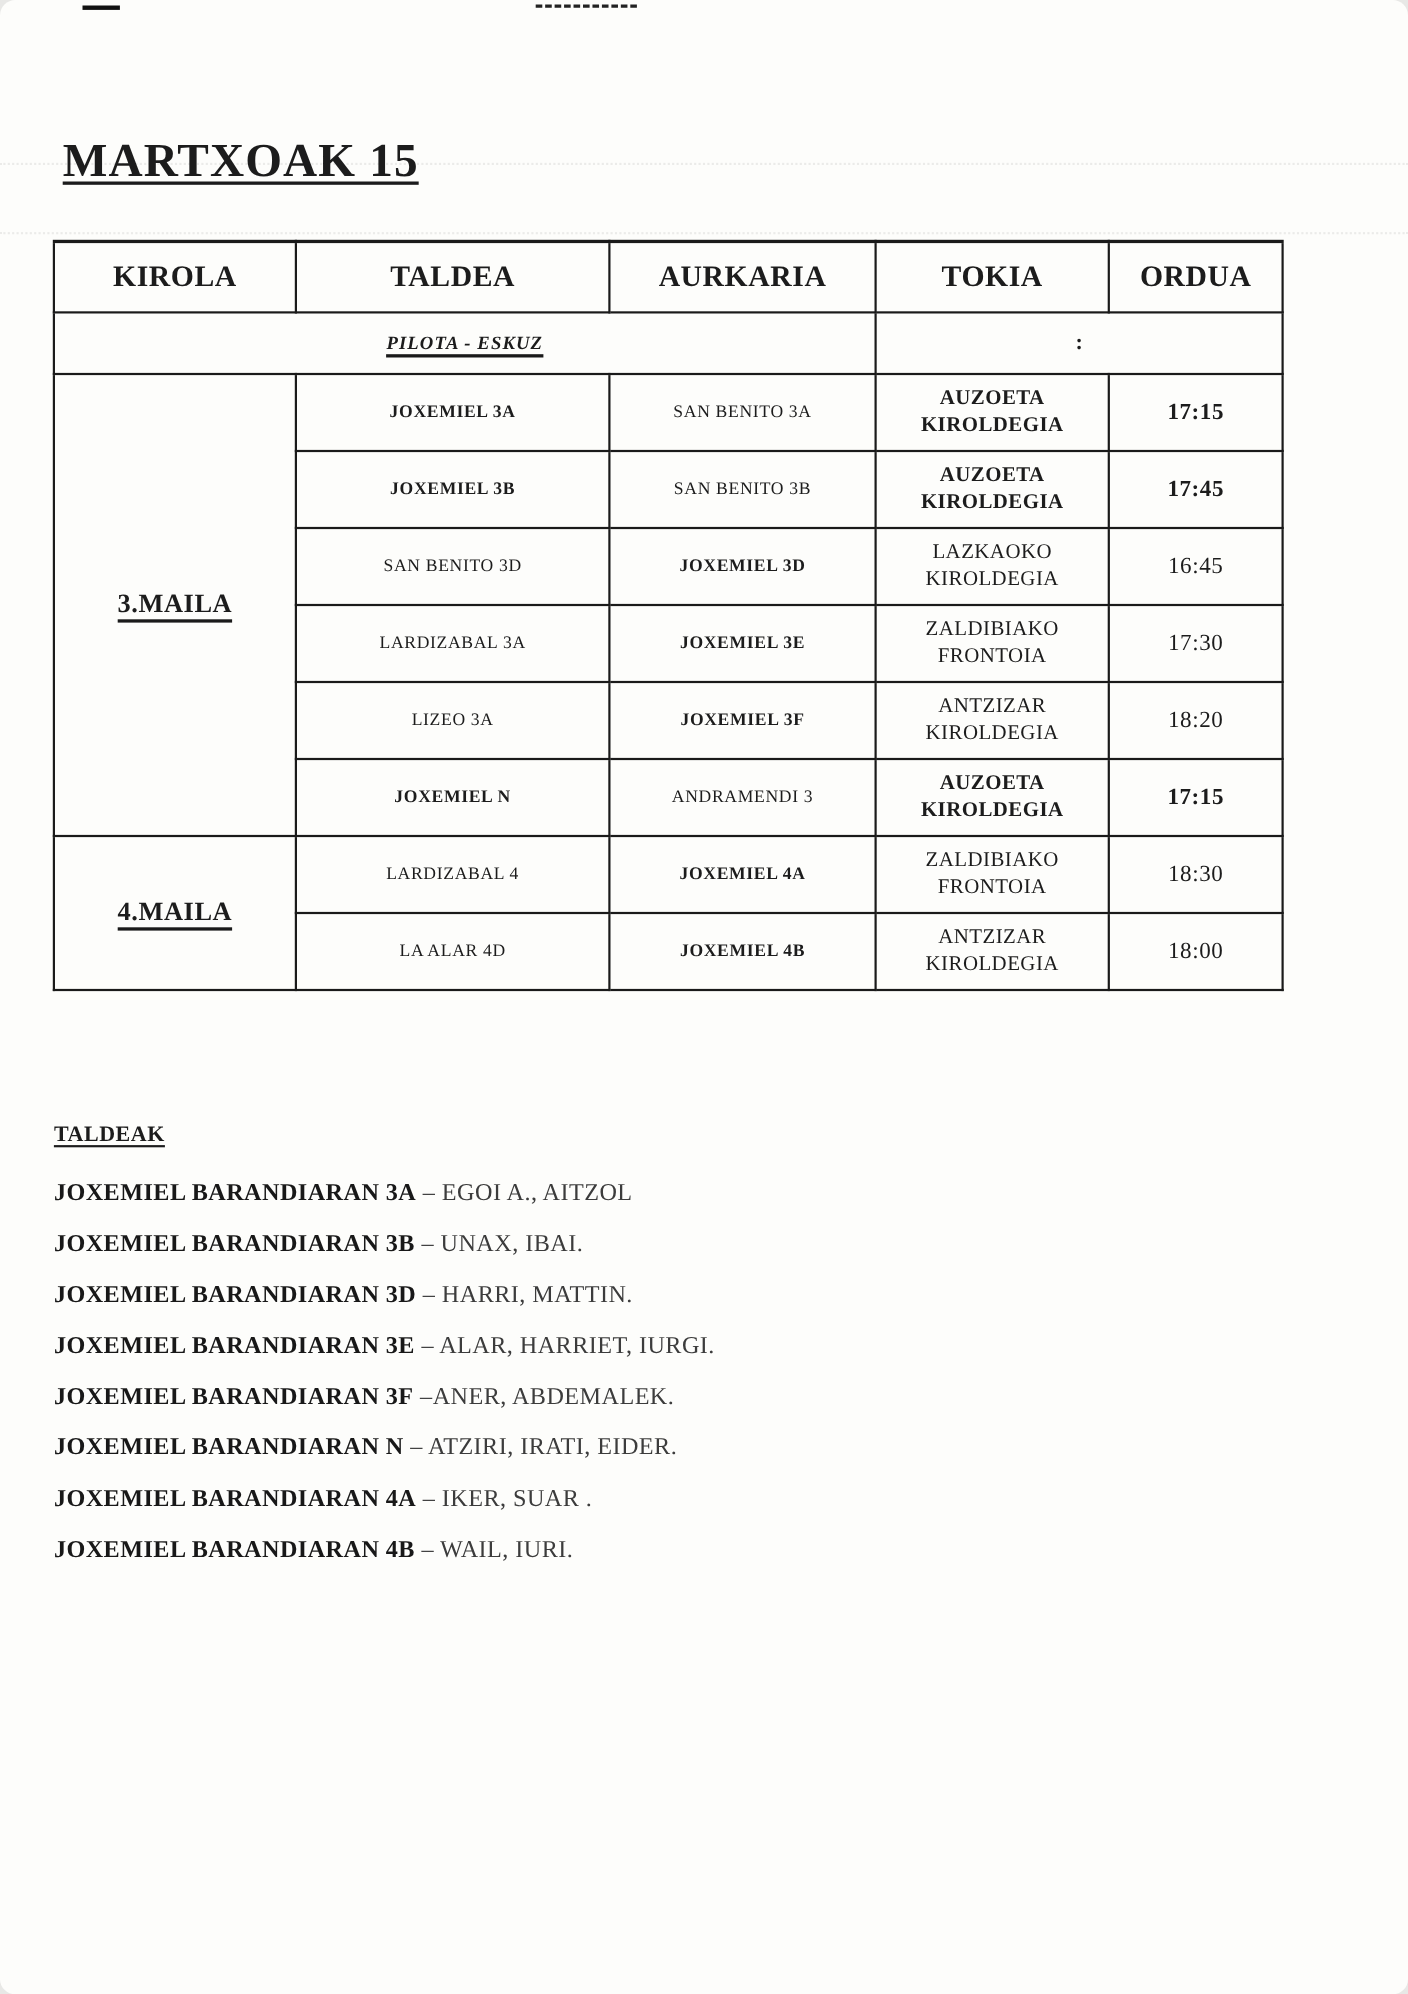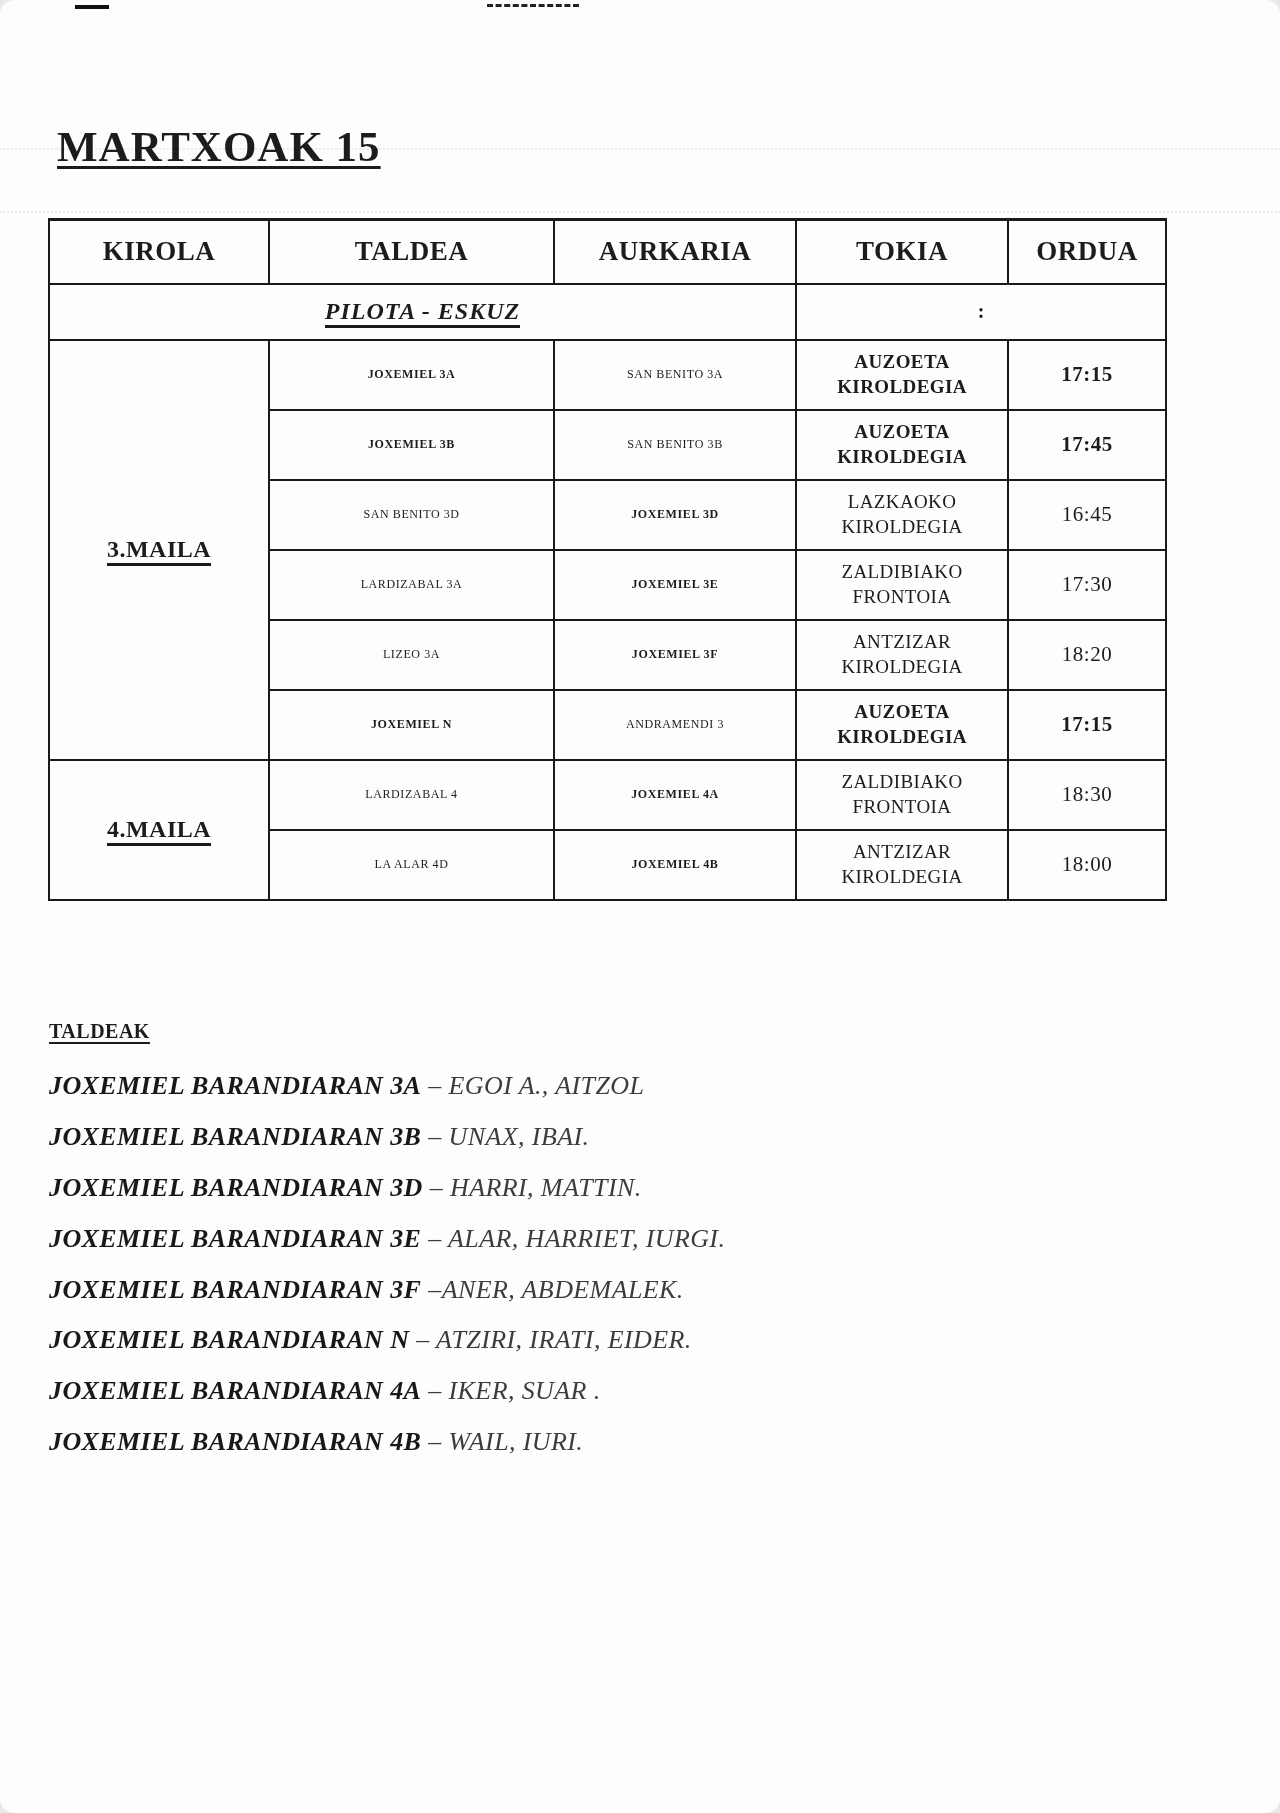--- a/index.html
+++ b/index.html
@@ -39,45 +39,45 @@
   table.schedule{border:2px solid #1a1a1a;border-top-width:3px;}
   tr.header-row{height:64px;padding-left:24px;}
   tr.header-row th{
     font-size:27px;font-weight:bold;letter-spacing:0.5px;
   }
   tr.section-row{height:56px;}
   td.section-cell{
     text-align:left;padding-left:30px;
   }
   .section-label{
-    font-size:24px;font-weight:bold;font-style:italic;letter-spacing:1px;
+    font-size:17px;font-weight:bold;font-style:italic;letter-spacing:1px;
     border-bottom:3px solid #1a1a1a;padding-bottom:1px;
   }
   td.section-right{text-align:left;font-size:20px;vertical-align:top;padding-top:6px;font-weight:bold;}
   tbody.games tr{height:70px;}
   td.group-cell{background:#fdfdfb;}
   .group-label{
     font-size:24px;font-weight:bold;letter-spacing:0.5px;
     border-bottom:3px solid #1a1a1a;padding-bottom:1px;
   }
-  td.taldea-cell,td.aurkaria-cell{font-size:12px;letter-spacing:0.6px;}
+  td.taldea-cell,td.aurkaria-cell{font-size:16px;letter-spacing:0.6px;}
   td.tokia-cell{font-size:19px;line-height:1.3;letter-spacing:0.4px;padding:2px 14px;}
   td.ordua-cell{font-size:21px;letter-spacing:0.5px;}
   td.bold{font-weight:bold;}
 
   .taldeak{
     position:absolute;left:49px;top:1020px;width:900px;
   }
   .taldeak-heading{
     font-size:20px;font-weight:bold;letter-spacing:0.5px;
     text-decoration:underline;text-decoration-thickness:2px;text-underline-offset:4px;
     margin-bottom:28px;
   }
   .taldeak-entry{
-    margin-bottom:21px;font-size:26px;letter-spacing:0.4px;line-height:1.15;font-style:italic;
+    margin-bottom:21px;font-size:22px;letter-spacing:0.4px;line-height:1.15;
   }
   .team-name{font-weight:bold;color:#181818;}
   .team-roster{color:#3c3c3c;}
 </style>
 </head>
 <body>
 
 <div class="page">
 
   <div class="artifact" style="left:75px;top:5px;width:34px;height:4px;"></div>

